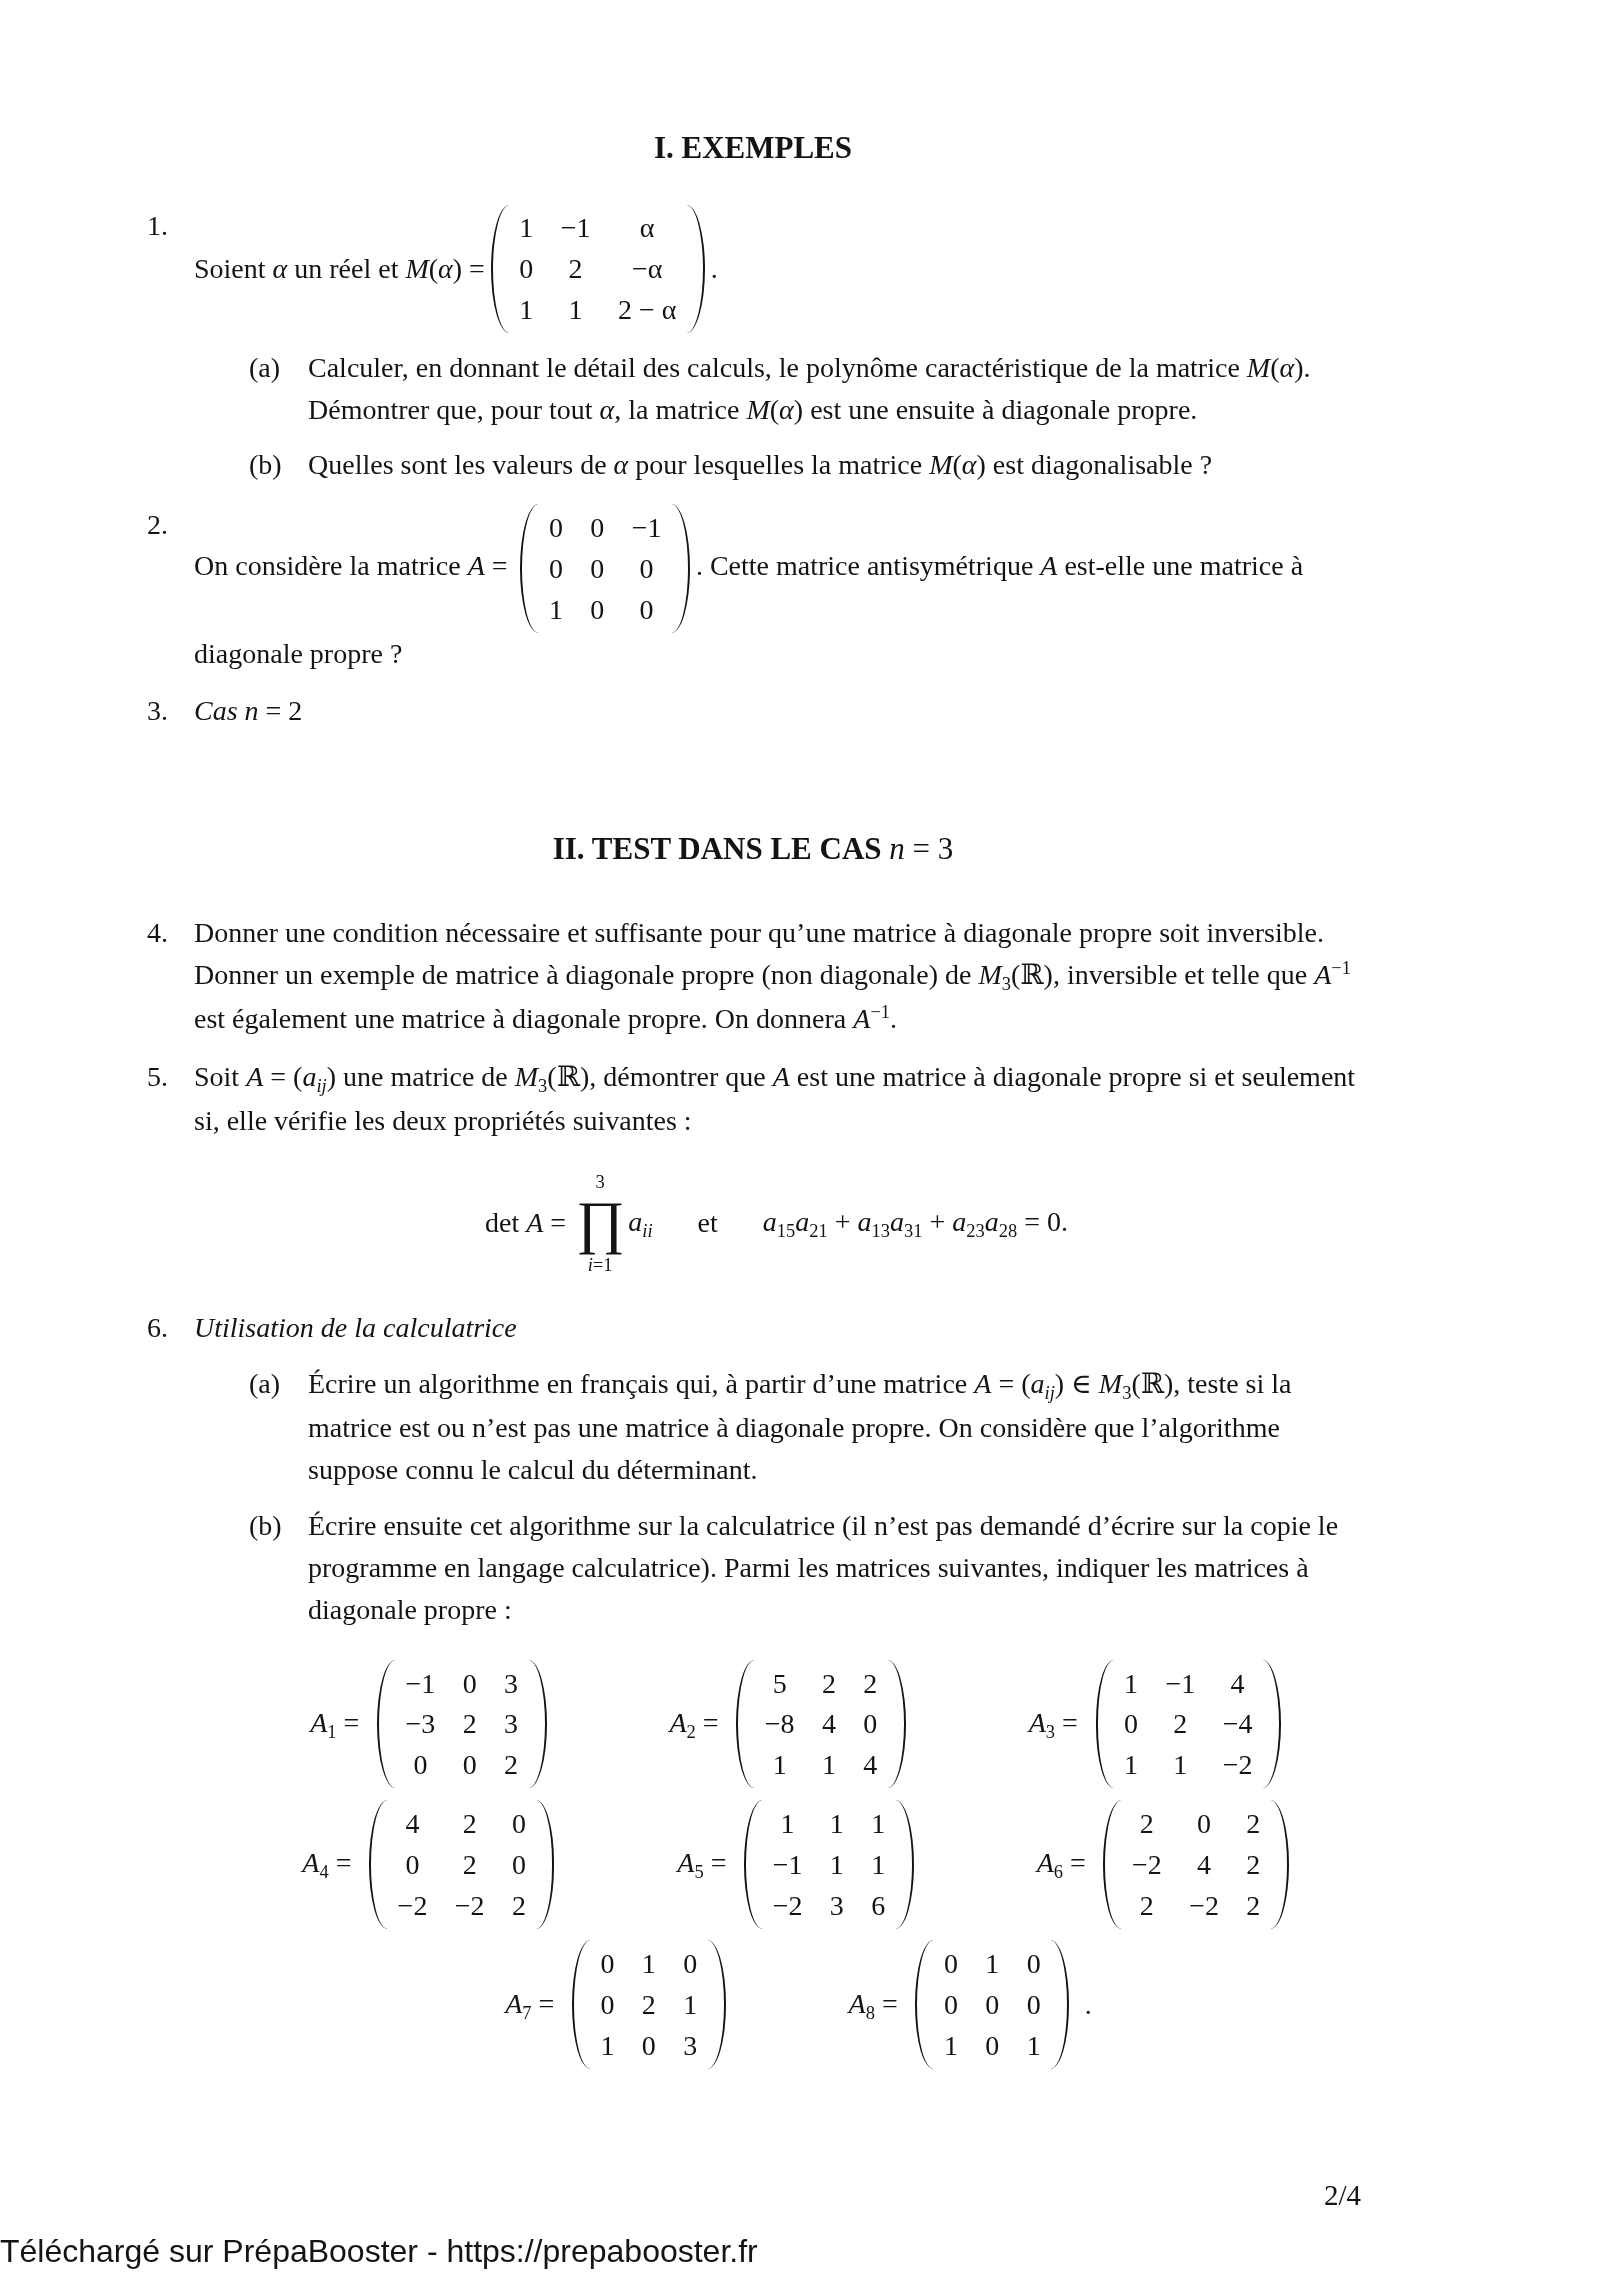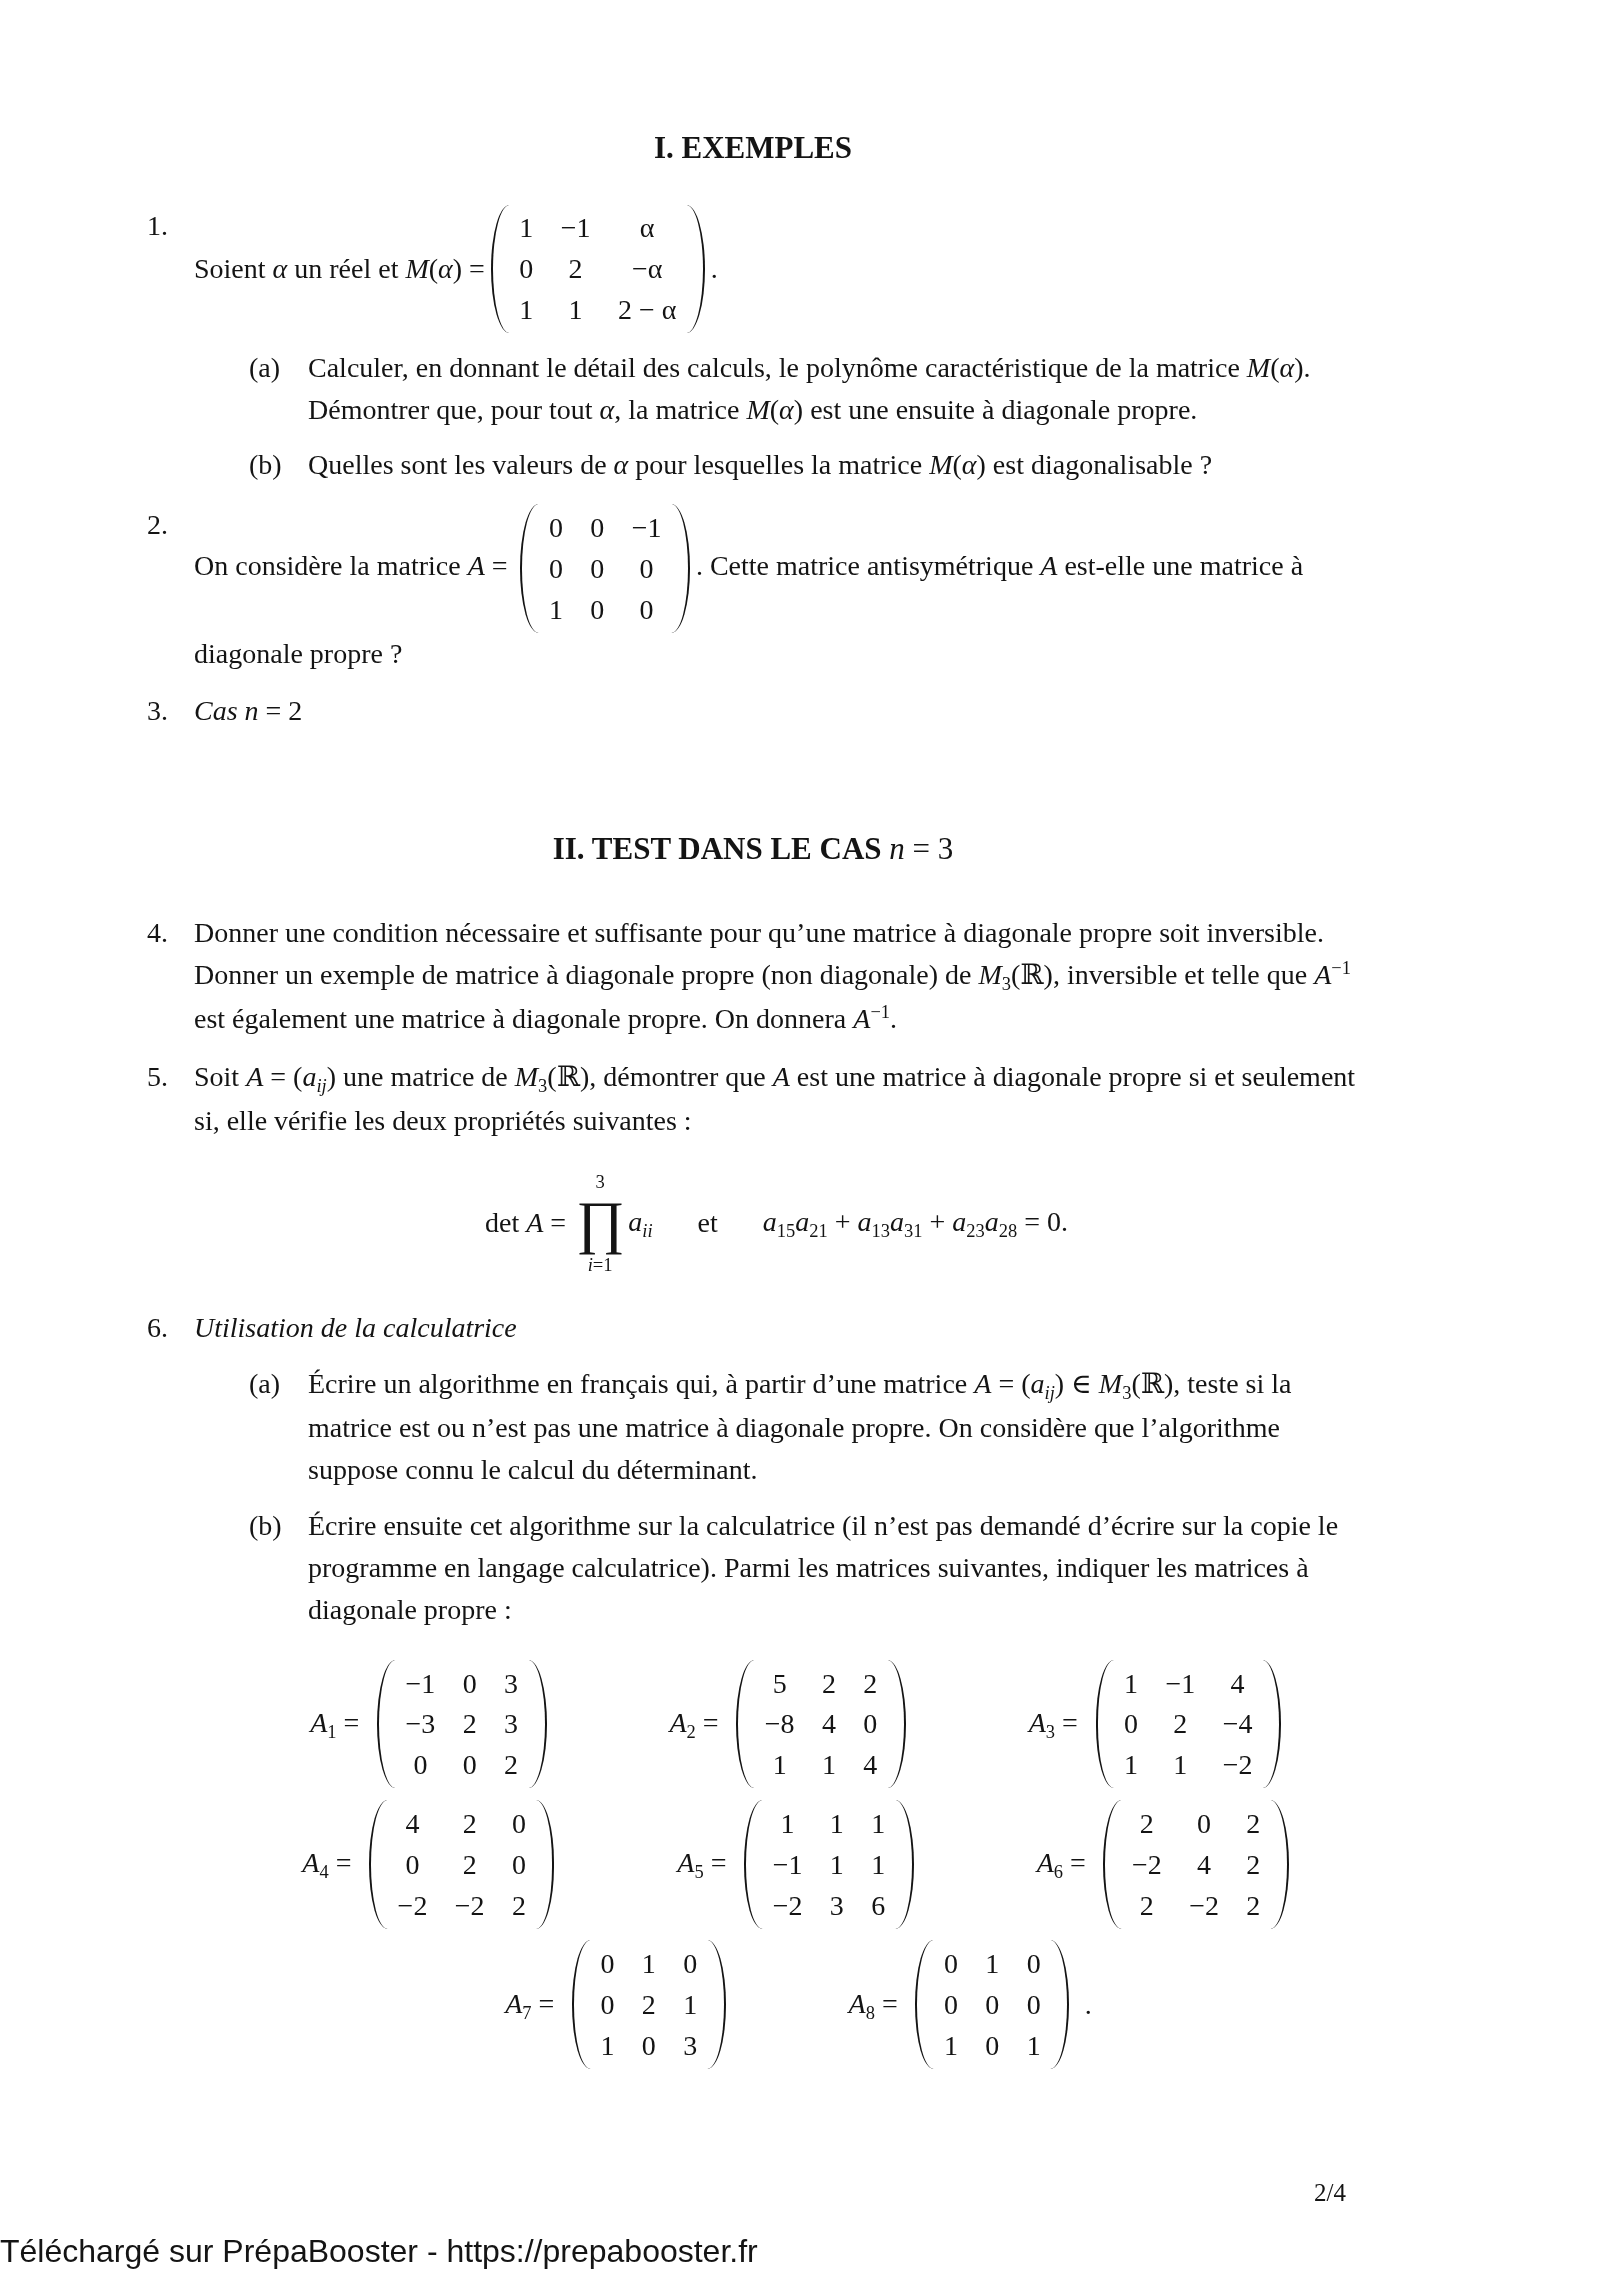--- a/index.html
+++ b/index.html
@@ -55,21 +55,21 @@
   .pop{font-size:59px;line-height:1.05;}
   .eq-et{margin:0 45px;}
 
   
   .mats{margin-top:29px;}
   .mats-row{display:flex;justify-content:center;align-items:center;gap:73px;margin-bottom:11.8px;}
   .mat-item{display:flex;align-items:center;}
   .mlabel{margin-right:11.8px;white-space:nowrap;margin-left:44px;}
   .mat-after{margin-left:9.8px;}
 
-  .pagenum{position:absolute;top:2174px;right:160px;font-size:25px;}
+  .pagenum{position:absolute;top:2174px;right:145px;font-size:29px;}
   .source{position:absolute;top:2227px;left:0;width:100%;text-align:left;
           font-family:"Liberation Sans","DejaVu Sans",sans-serif;font-size:32px;}
 </style>
 </head>
 <body>
 
 <div class="page">
   <div class="content">
 
     <h2 class="sec-title">I. EXEMPLES</h2>

